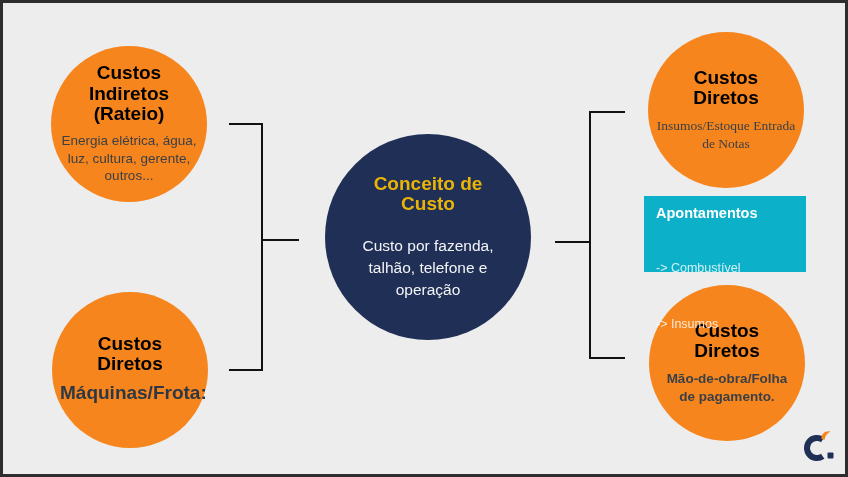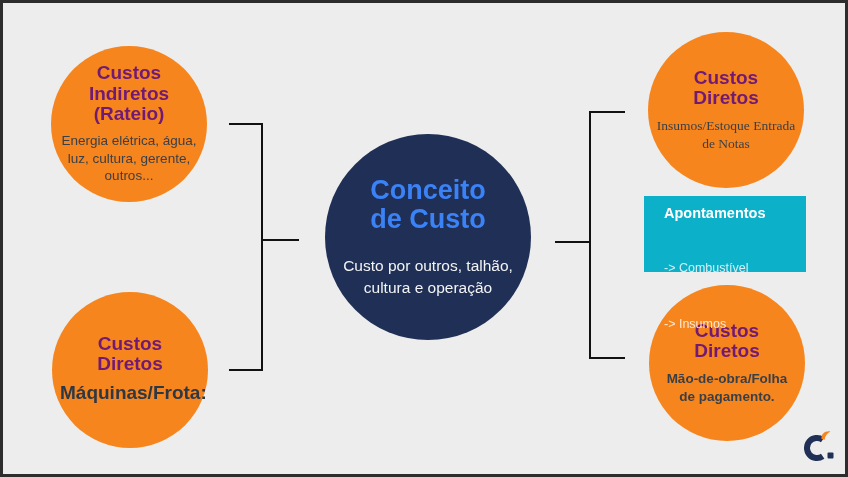--- a/index.html
+++ b/index.html
@@ -24,21 +24,21 @@
     flex-direction: column;
     align-items: center;
     justify-content: center;
     text-align: center;
   }
   .orange { background: #F6851D; }
   .navy   { background: #1F2F55; }
 
   .c-title {
     font-weight: bold;
-    color: #701a75;
+    color: #000000;
     font-size: 19px;
     line-height: 1.07;
   }
   .c-sub {
     font-weight: bold;
     color: #2E3844;
     font-size: 19px;
     line-height: 1.3;
   }
   .c-body {
@@ -60,22 +60,22 @@
   .bl .c-title { width: 90px; margin-bottom: 7px; }
   .bl .c-sub   { width: 140px; }
   .bl .c-body  { width: 146px; font-size: 13px; }
 
   .tr .c-title, .br .c-title { width: 90px; margin-bottom: 9px; }
   .tr .c-body  { width: 140px; font-family: Liberation Serif, serif; }
   .br .c-body  { width: 140px; font-weight: bold; }
 
   .center-title {
     font-weight: bold;
-    color: #3b82f6;
-    font-size: 27px;
+    color: #eab308;
+    font-size: 19px;
     line-height: 1.1;
     width: 150px;
     text-align: center;
     margin-bottom: 20px;
   }
   .center-body {
     color: #F3F4F6;
     font-size: 15.5px;
     line-height: 1.4;
     width: 170px;
@@ -90,21 +90,21 @@
 
   
   .callout {
     position: absolute;
     left: 641px;
     top: 193px;
     width: 162px;
     height: 76px;
     background: #0CB1C9;
     box-sizing: border-box;
-    padding: 9px 12px 8px 20px;
+    padding: 9px 12px 8px 12px;
   }
   .callout-title {
     color: #FFFFFF;
     font-weight: bold;
     font-size: 14.5px;
     margin-bottom: 4px;
   }
   .callout-item {
     color: rgba(255,255,255,0.82);
     font-size: 12.5px;
@@ -130,21 +130,21 @@
     <div class="c-body">Energia elétrica, água, luz, cultura, gerente, outros...</div>
   </div>
 
   <div class="circle orange bl">
     <div class="c-title">Custos Diretos</div>
     <div class="c-sub">Máquinas/Frota:</div>
   </div>
 
   <div class="circle navy center-circle">
     <div class="center-title">Conceito de Custo</div>
-    <div class="center-body">Custo por outros, talhão, cultura e operação</div>
+    <div class="center-body">Custo por fazenda, talhão, telefone e operação</div>
   </div>
 
   <div class="circle orange tr">
     <div class="c-title">Custos Diretos</div>
     <div class="c-body">Insumos/Estoque Entrada de Notas</div>
   </div>
 
   <div class="circle orange br">
     <div class="c-title">Custos Diretos</div>
     <div class="c-body">Mão-de-obra/Folha de pagamento.</div>

